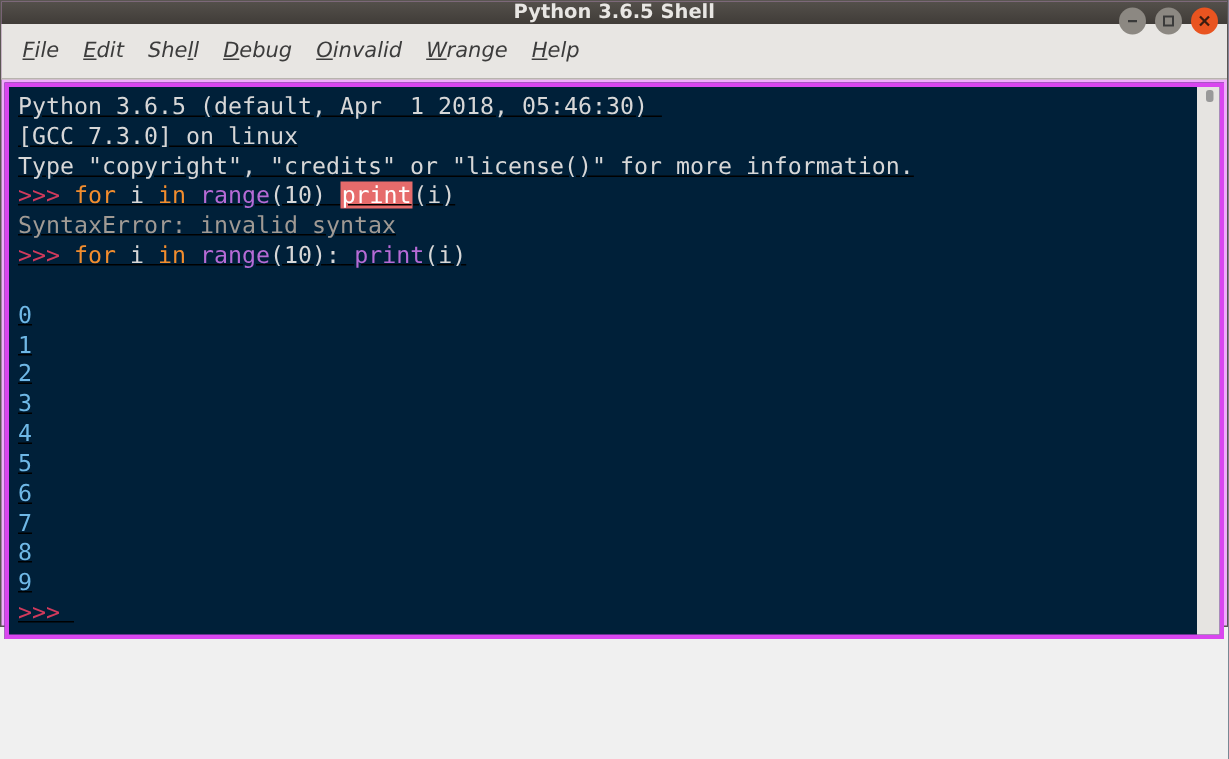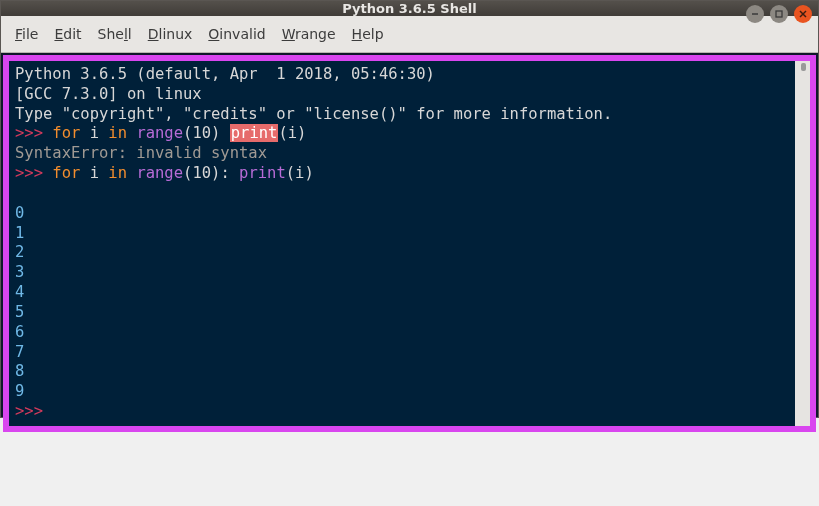--- a/index.html
+++ b/index.html
@@ -8,21 +8,21 @@
     padding: 0;
     font-family: "DejaVu Sans", "Liberation Sans", sans-serif;
     background: #f0f0f0;
     width: 819px;
     height: 506px;
     overflow: hidden;
   }
   .window {
     width: 819px;
     height: 418px;
-    background: #0f172a;
+    background: #f0abfc;
     border: 1px solid #5a5652;
     display: flex;
     flex-direction: column;
   }
   .titlebar {
     height: 28px;
     background: linear-gradient(to bottom, #54504b, #403c38);
     display: flex;
     align-items: center;
     justify-content: center;
@@ -55,32 +55,34 @@
   .wc-close { background: #e95420; color: #3a1c10; }
   .menubar {
     height: 26px;
     background: #e8e6e3;
     border-bottom: 1px solid #b8b4ae;
     display: flex;
     align-items: center;
     padding: 18px 6px;
     font-size: 14px;
     color: #3c3c3c;
+    font-style: italic;
   }
   .menu-item {
     padding: 2px 8px;
     cursor: pointer;
   }
   .menu-item .ul { text-decoration: underline; }
   .editor-wrap {
     flex: 1;
     display: flex;
     background: #002039;
-    border: 6px solid #d946ef;
+    border: 3px solid #d946ef;
     margin: 2px;
+    text-decoration: underline;
   }
   .editor {
     flex: 1;
     padding: 4px 6px;
     font-family: "DejaVu Sans Mono", "Liberation Mono", monospace;
     font-size: 15.5px;
     line-height: 1.28;
     color: #d7d7d7;
     white-space: pre;
     overflow: hidden;
@@ -133,21 +135,21 @@
             <line x1="8" y1="2" x2="2" y2="8" stroke="#3a1c10" stroke-width="1.5"></line>
           </svg>
       </div>
     </div>
   </div>
 
   <div class="menubar">
     <div class="menu-item"><span class="ul">F</span><span>ile</span></div>
     <div class="menu-item"><span class="ul">E</span><span>dit</span></div>
     <div class="menu-item"><span>She</span><span class="ul">l</span><span>l</span></div>
-    <div class="menu-item"><span class="ul">D</span><span>linux</span></div>
+    <div class="menu-item"><span class="ul">D</span><span>ebug</span></div>
     <div class="menu-item"><span class="ul">O</span><span>invalid</span></div>
     <div class="menu-item"><span class="ul">W</span><span>range</span></div>
     <div class="menu-item"><span class="ul">H</span><span>elp</span></div>
   </div>
 
   <div class="editor-wrap">
     <div class="editor"><span class="c-info">Python 3.6.5 (default, Apr  1 2018, 05:46:30) </span>
 <span class="c-info">[GCC 7.3.0] on linux</span>
 <span class="c-info">Type "copyright", "credits" or "license()" for more information.</span>
 <span class="c-prompt">&gt;&gt;&gt; </span><span class="c-kw">for</span><span> </span><span class="c-var">i</span><span> </span><span class="c-kw">in</span><span> </span><span class="c-func">range</span><span class="c-paren">(</span><span class="c-num">10</span><span class="c-paren">)</span><span> </span><span class="hl">print</span><span class="c-paren">(</span><span class="c-var">i</span><span class="c-paren">)</span>

